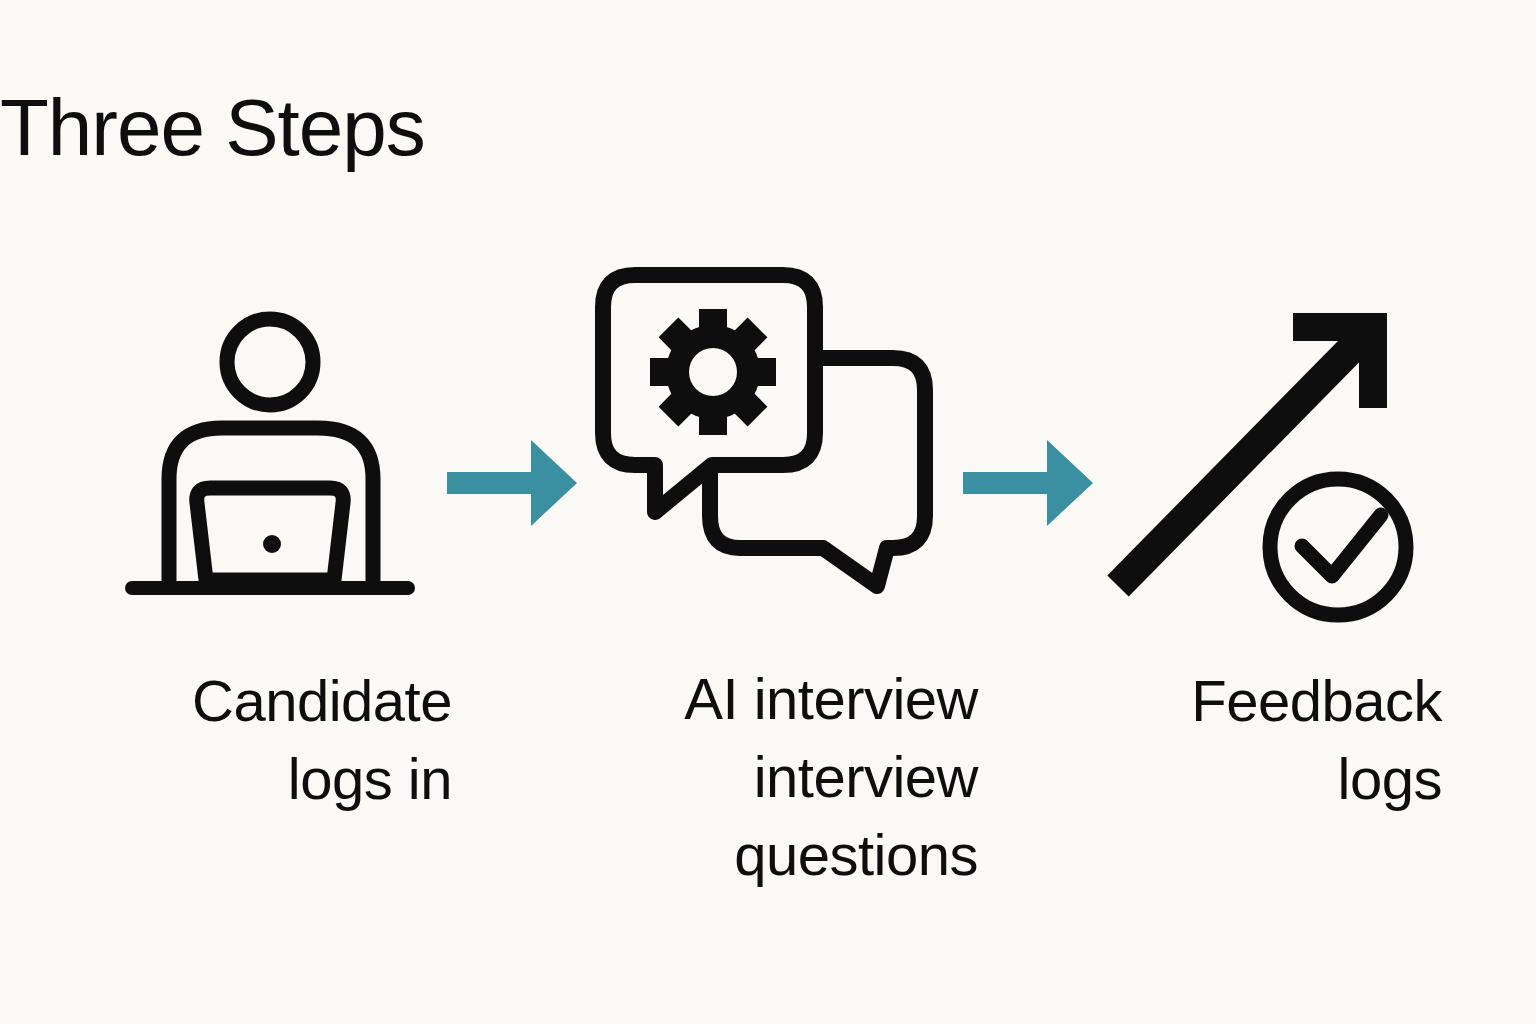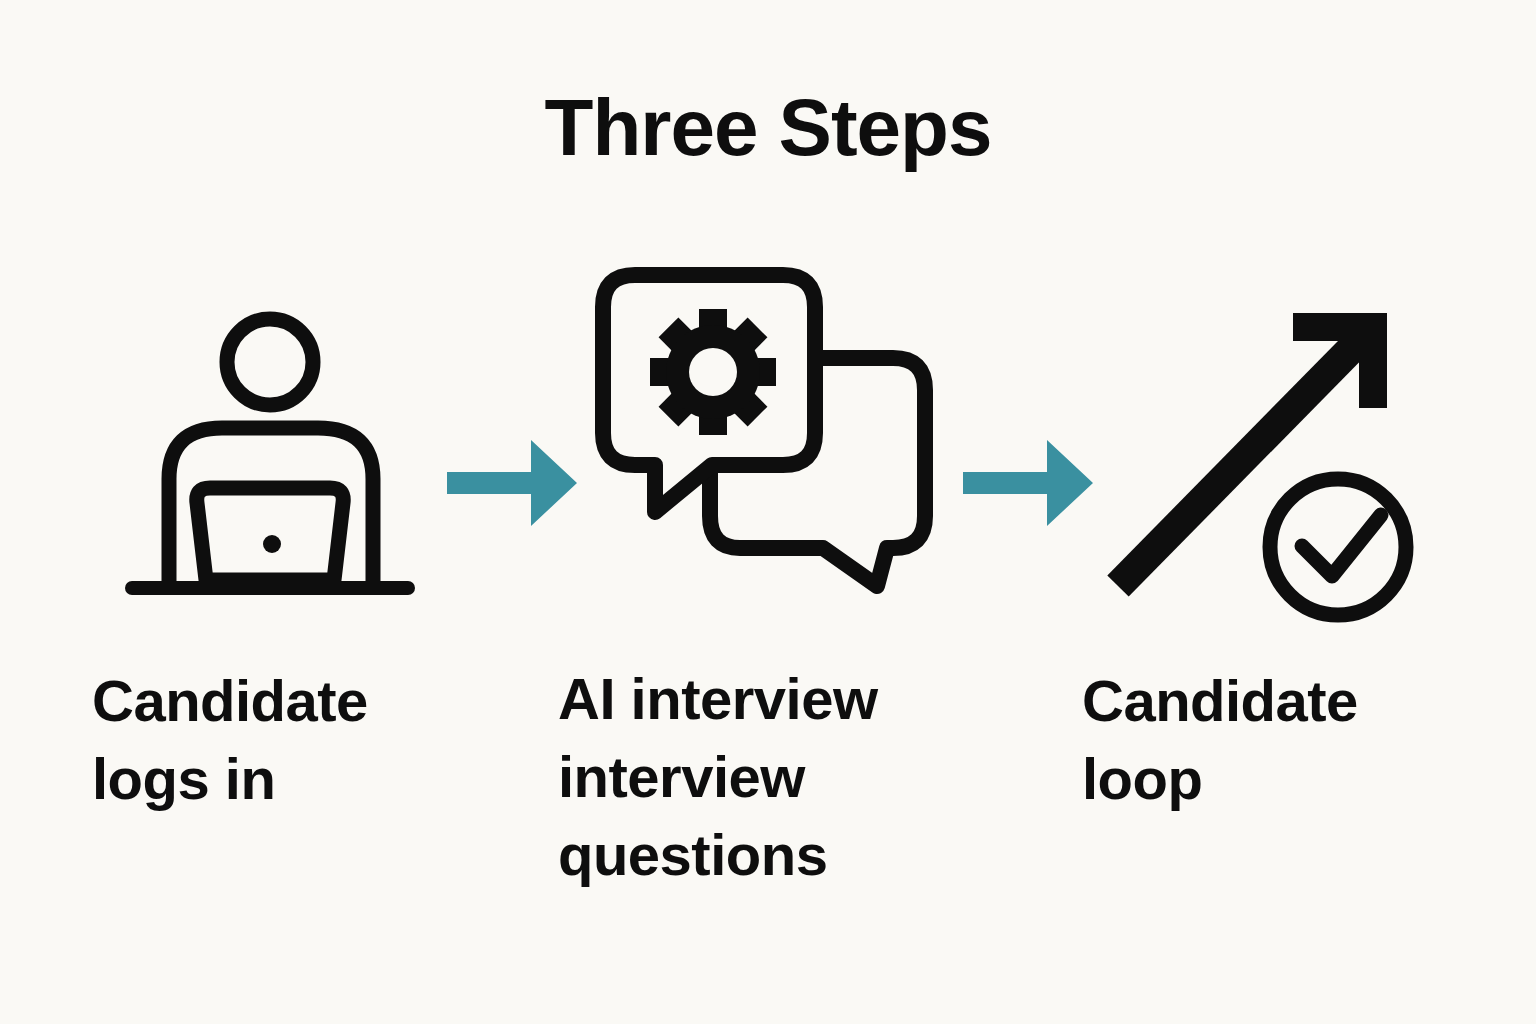--- a/index.html
+++ b/index.html
@@ -19,23 +19,22 @@
     width: 1536px;
     height: 1024px;
     background: var(--background, #FAF9F5);
   }
   .title {
     position: absolute;
     top: 82px;
     left: 0;
     width: 1536px;
     margin: 0;
-    text-align: center;
     font-size: 80px;
-    font-weight: 700;
+    font-weight: 400;
     letter-spacing: -1px;
     color: var(--ink, #0E0E0E);
   }
   .icon {
     position: absolute;
     color: var(--ink, #0E0E0E);
     line-height: 0;
   }
   .icon-step1 { left: 120px; top: 287px; }
   .icon-step2 { left: 592px; top: 262px; }
@@ -43,23 +42,23 @@
   .flow-arrow {
     position: absolute;
     line-height: 0;
     color: var(--accent, #3A90A0);
   }
   .flow-arrow-1 { left: 447px; top: 438px; }
   .flow-arrow-2 { left: 963px; top: 438px; }
   .step-label {
     position: absolute;
     transform: translateX(-50%);
-    text-align: left;
+    text-align: right;
     font-size: 58px;
-    font-weight: 700;
+    font-weight: 400;
     line-height: 78px;
     letter-spacing: -0.5px;
     color: var(--ink, #0E0E0E);
   }
   .label-1 { left: 272px;  top: 662px; width: 360px; }
   .label-2 { left: 768px;  top: 660px; width: 420px; }
   .label-3 { left: 1262px; top: 662px; width: 360px; }
 </style>
 </head>
 <body>
@@ -121,15 +120,15 @@
         <path d="M20 283 L263 36" stroke-width="30"></path>
         <path d="M195 24 H275 V105" stroke-width="28" stroke-miterlimit="10"></path>
         <circle cx="240" cy="244" r="68" stroke-width="15"></circle>
         <path d="M204 243 L234 273 L283 212" stroke-width="15" stroke-linecap="round" stroke-linejoin="round"></path>
       </g>
     </svg>
   </div>
 
   <div class="step-label label-1">Candidate logs in</div>
   <div class="step-label label-2">AI interview interview questions</div>
-  <div class="step-label label-3">Candidate loop</div>
+  <div class="step-label label-3">Feedback logs</div>
 
 </div>
 
 </body></html>

